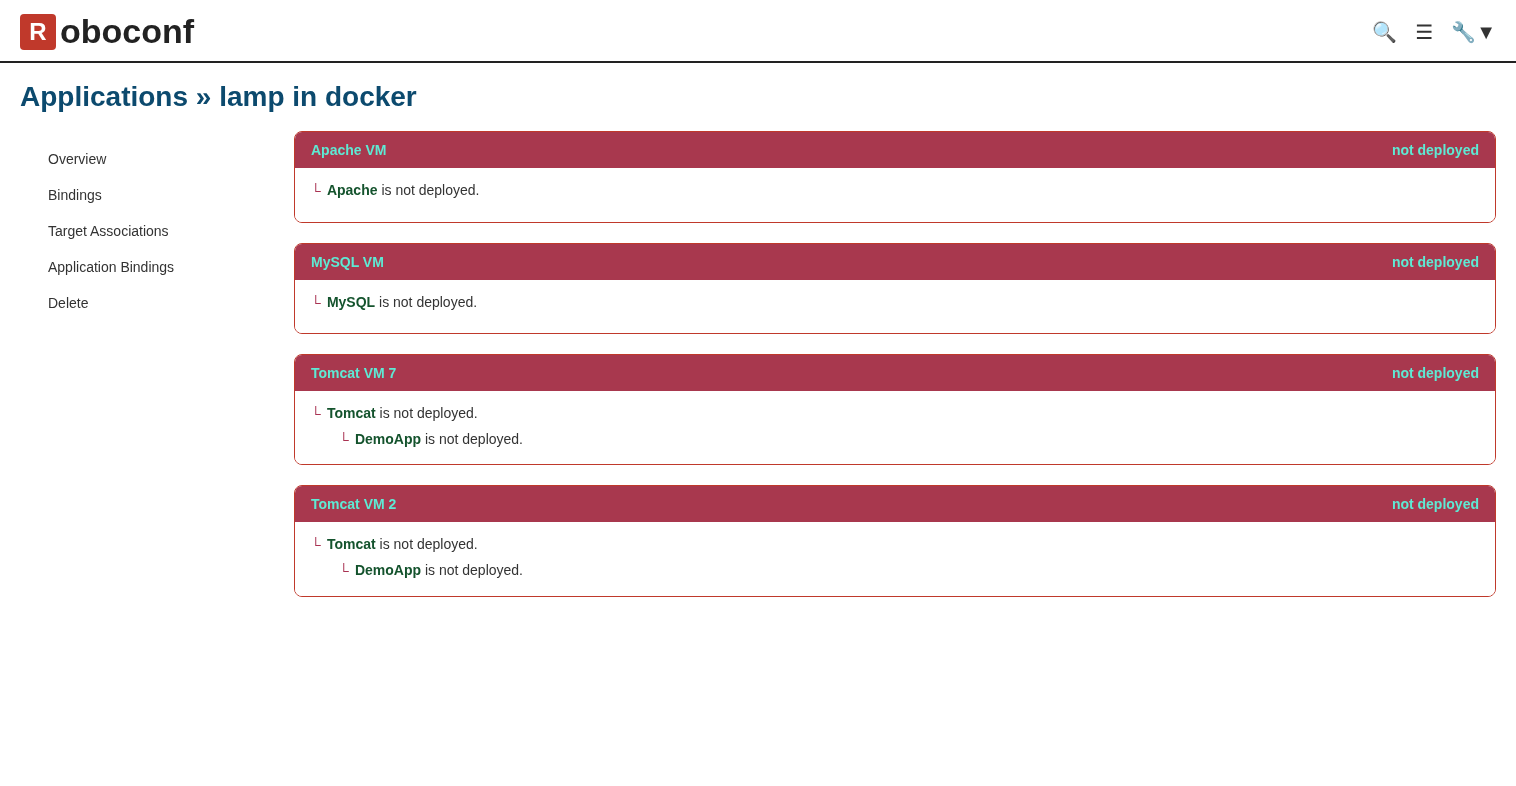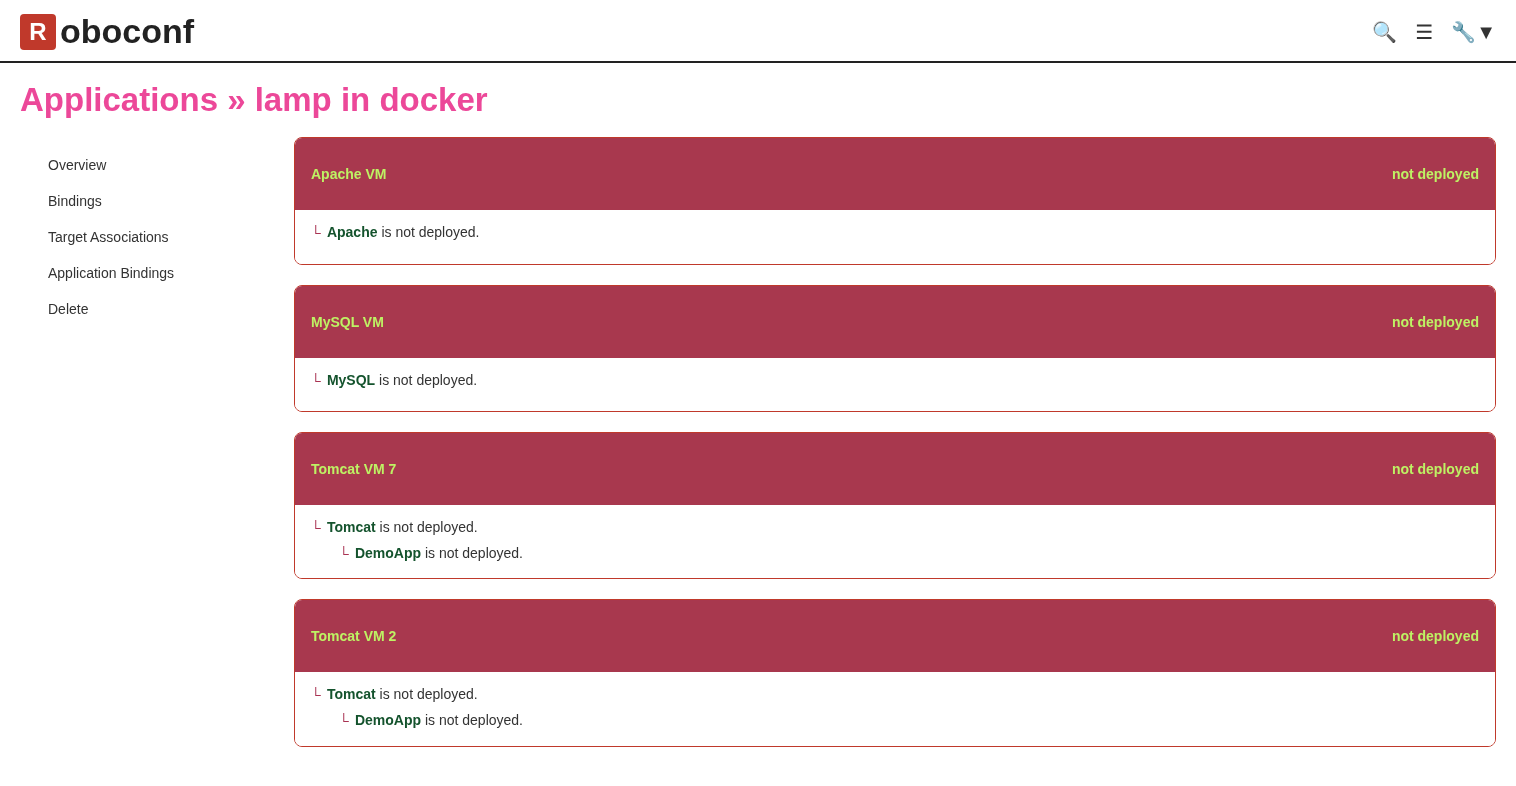--- a/index.html
+++ b/index.html
@@ -48,23 +48,23 @@
     }
     .header-icon {
       font-size: 20px;
       color: #333;
       cursor: pointer;
     }
 
     
     .page-title {
       padding: 18px 20px 18px 20px;
-      font-size: 33px;
-      font-weight: bold;
-      color: #ec4899;
+      font-size: 28px;
+      font-weight: bold;
+      color: #0c4a6e;
     }
 
     
     .main-layout {
       display: flex;
       padding: 0 20px;
       gap: 30px;
       margin-left: 24px;
     }
 
@@ -106,22 +106,22 @@
       background: #a93550;
       background: #b03a55;
       background: #b03257;
       background: #aa3356;
       background: #b03558;
       background: #c04060;
       background: #a93252;
       background-color: #a93252;
       display: flex;
       justify-content: space-between;
-      padding: 28px 16px;
-      color: #bef264;
+      padding: 10px 16px;
+      color: #5eead4;
       font-weight: bold;
       font-size: 14px;
     }
     .instance-header-bg {
       background-color: #a8384e;
     }
     .instance-status {
       font-weight: bold;
       font-size: 14px;
     }

